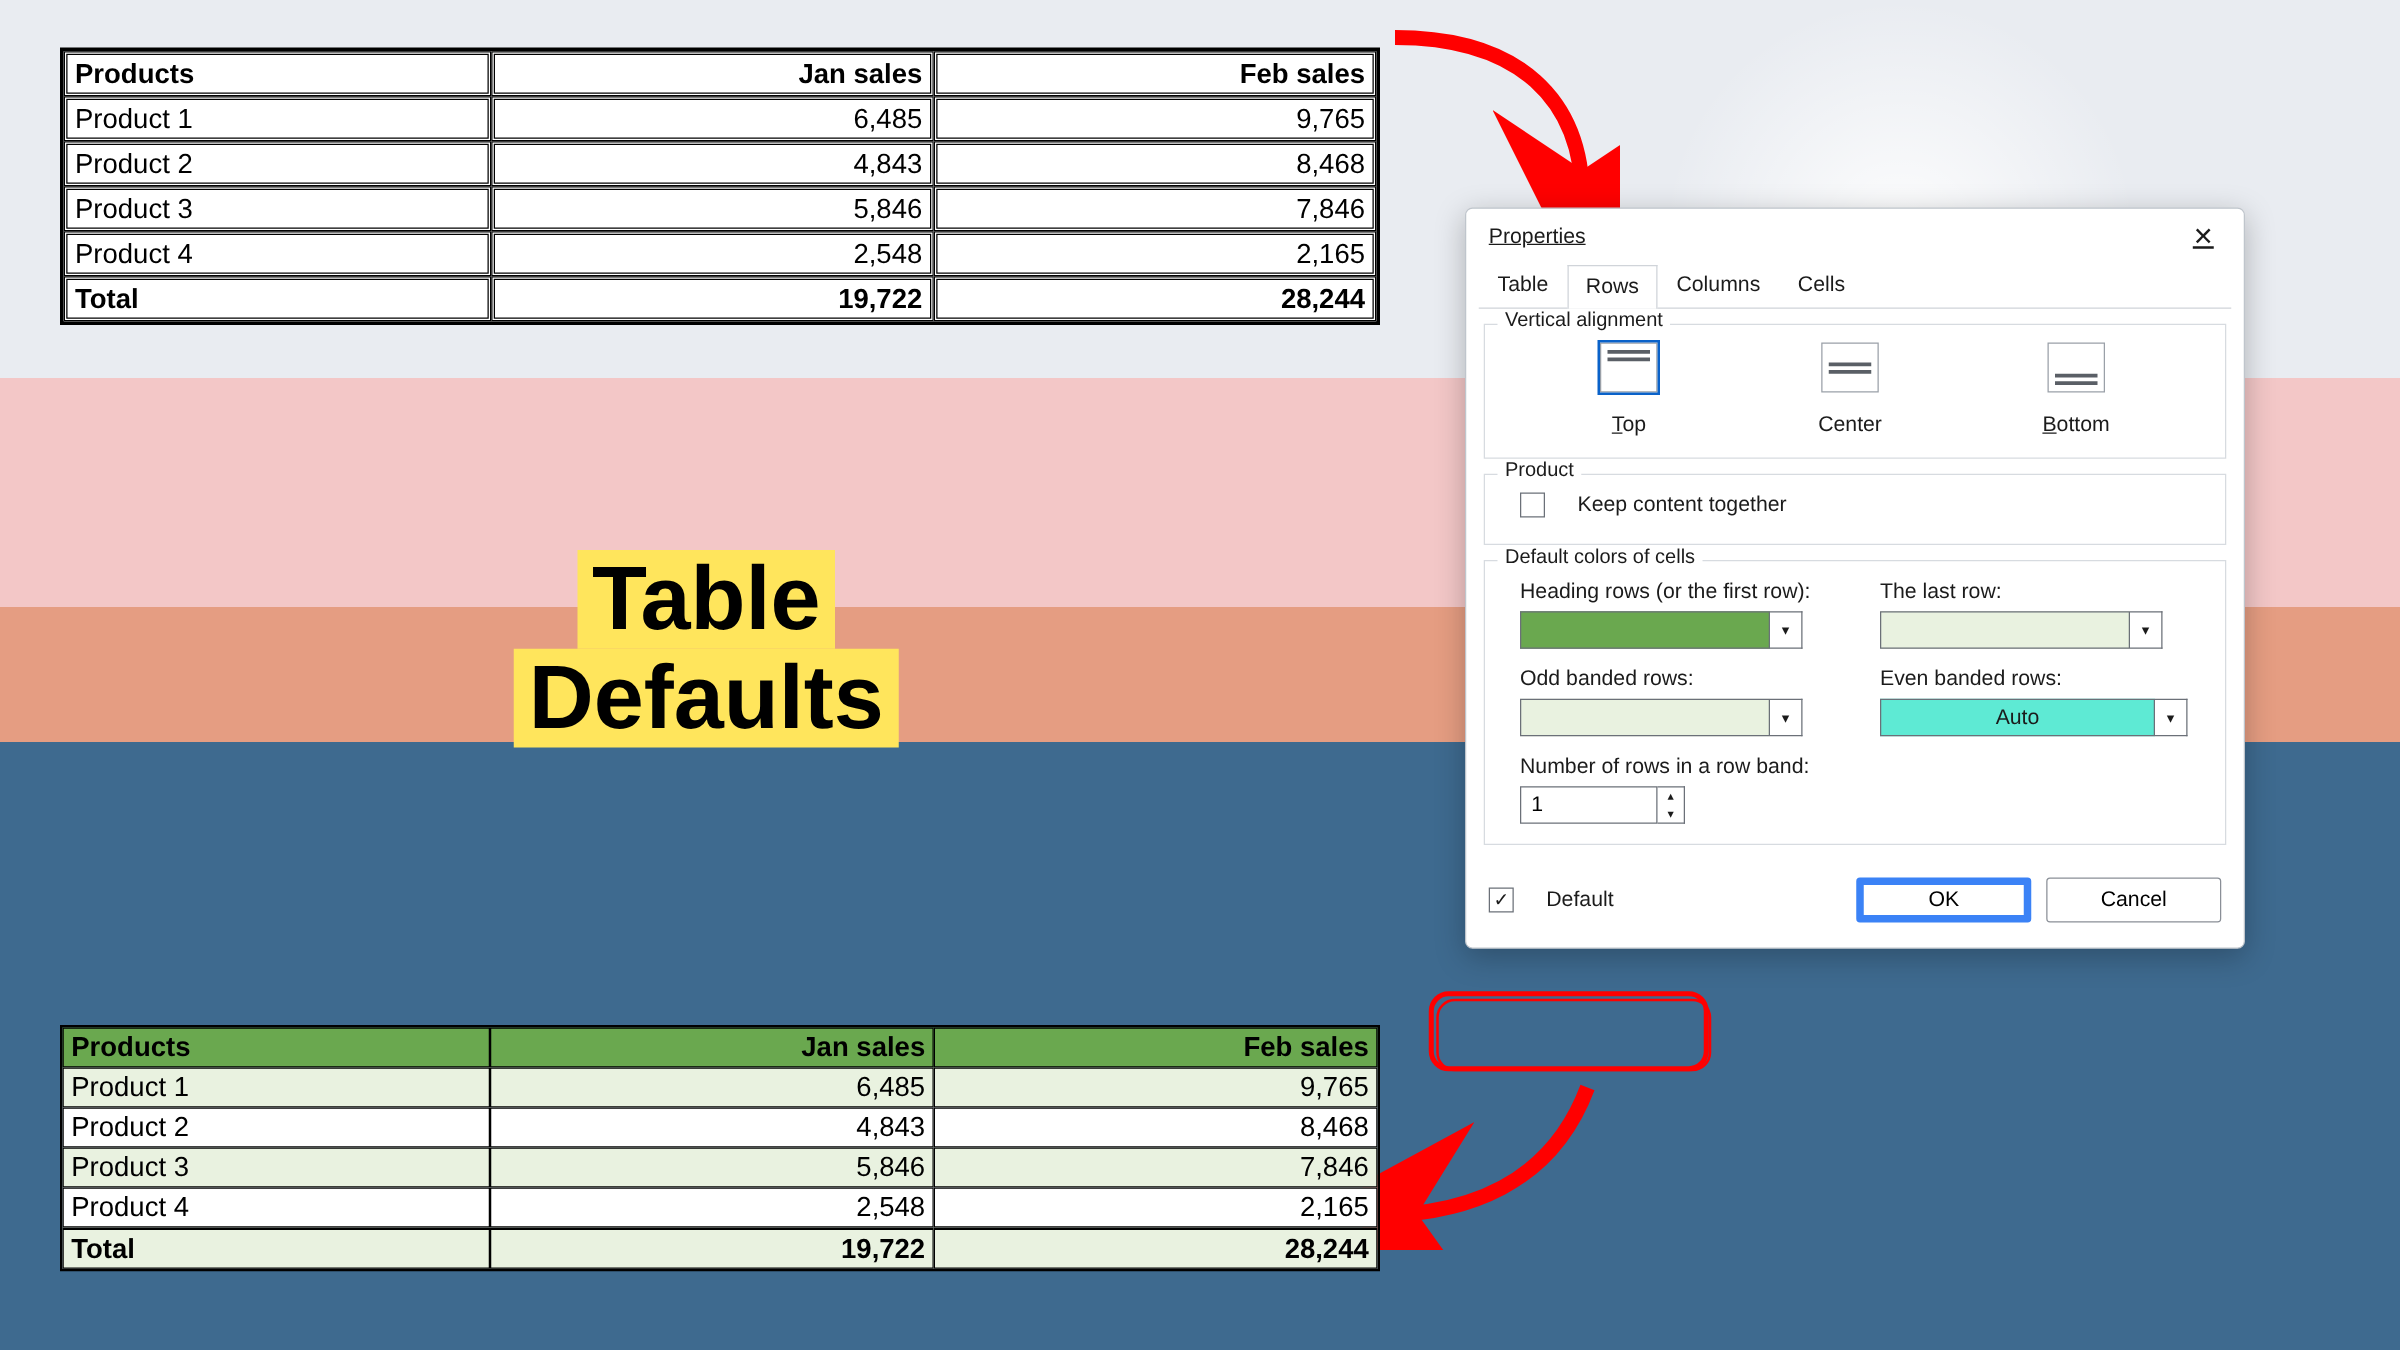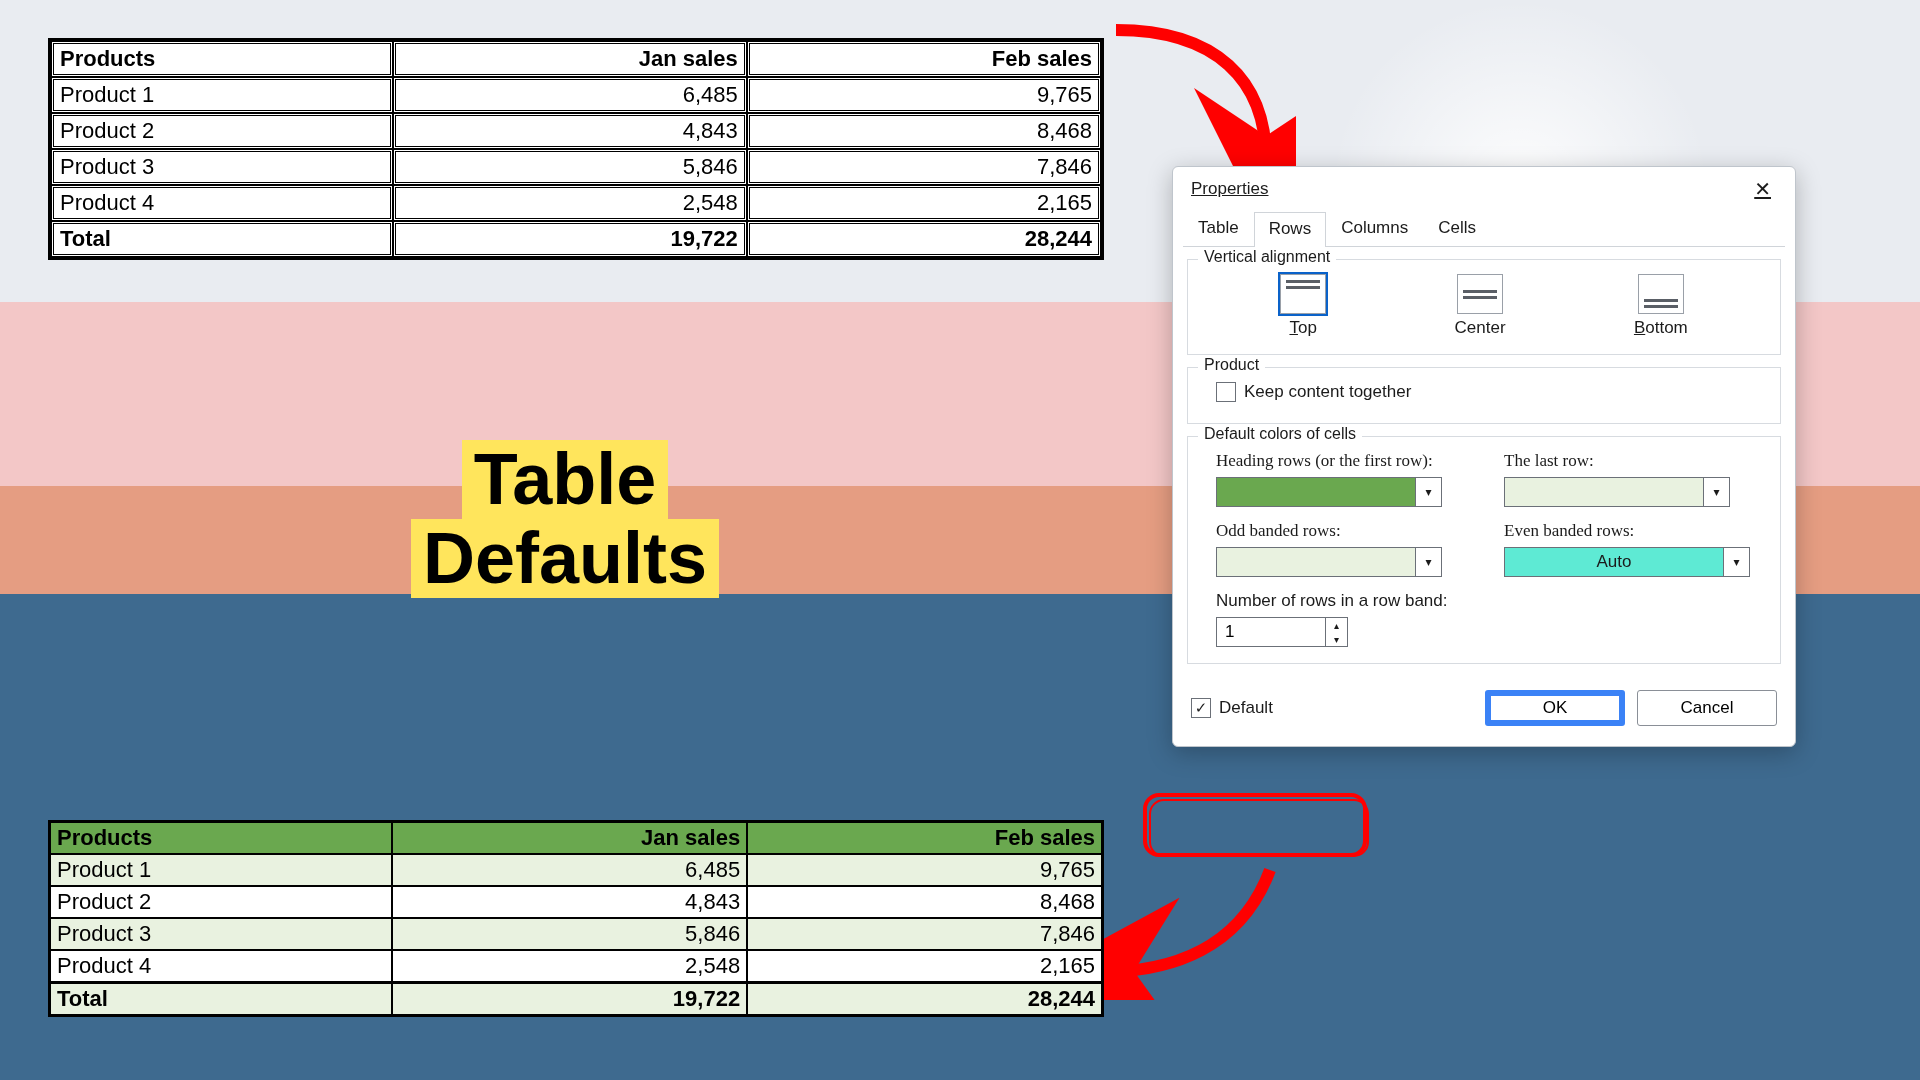--- a/index.html
+++ b/index.html
@@ -41,32 +41,32 @@
   
   .dlg { position:absolute; left:1172px; top:166px; width:624px; background:#fff; border:1px solid #bfc5cc; border-radius:6px; box-shadow:0 6px 24px rgba(0,0,0,.25); font-size:17px; color:#1b1b1b; }
   .titlebar { display:flex; align-items:center; justify-content:space-between; height:44px; padding:0 14px 0 18px;text-decoration:underline; }
   .titlebar .x { font-size:20px; padding:4px 10px; cursor:pointer; }
   .tabs { display:flex; gap:0; border-bottom:1px solid #d0d4d9; margin:0 10px; }
   .tab { padding:6px 14px 8px; border:1px solid transparent; border-bottom:none; cursor:pointer; }
   .tab.active { border-color:#d0d4d9; background:#fff; position:relative; top:1px; }
   .grp { border:1px solid #d7dbe0; margin:12px 14px; padding:14px 28px 16px; position:relative; }
   .grp > legend { position:absolute; top:-12px; left:10px; background:#fff; padding:0 6px; font-size:16px; }
   .valign-row { display:flex; justify-content:space-around; }
-  .va { display:flex; flex-direction:column; align-items:center; gap:4px; cursor:pointer; }
+  .va { display:flex; flex-direction:column; align-items:center; gap:16px; cursor:pointer; }
   .va .pic { width:46px; height:40px; border:1px solid #9aa0a8; display:flex; flex-direction:column; justify-content:flex-start; padding:5px; gap:3px; background:#fff; }
   .va.sel .pic { outline:2px solid #0a62c9; }
   .va .pic.center { justify-content:center; }
   .va .pic.bottom { justify-content:flex-end; }
   .va .pic i { display:block; height:3px; background:#5a5f66; }
   .va u { text-decoration:none; }
   .va u::first-letter { text-decoration:underline; }
-  .chk { display:inline-flex; align-items:center; gap:8px; cursor:pointer; }
+  .chk { display:inline-flex; align-items:center; gap:26px; cursor:pointer; }
   .chk .box { width:20px; height:20px; border:1px solid #6b7078; display:flex; align-items:center; justify-content:center; font-size:15px; color:#1b1b1b; }
   .color-grid { display:grid; grid-template-columns:1fr 1fr; column-gap:40px; row-gap:14px; }
-  .colorctl label { display:block; margin-bottom:6px;font-family:Liberation Serif, serif; }
+  .colorctl label { display:block; margin-bottom:6px; }
   .colorctl .swwrap { display:flex; }
   .colorctl .sw { width:200px; height:30px; border:1px solid #6b7078; }
   .colorctl .dd { width:26px; height:30px; border:1px solid #6b7078; border-left:none; display:flex; align-items:center; justify-content:center; font-size:12px; cursor:pointer; background:#fff; }
   .colorctl .auto { width:220px; height:30px; border:1px solid #6b7078; display:flex; align-items:center; justify-content:center; background:#5eead4; }
   .numfield label { display:block; margin-bottom:6px; }
   .numfield .spin { display:flex; }
   .numfield input { width:110px; height:30px; border:1px solid #6b7078; padding:0 8px; font-size:17px; }
   .numfield .arrows { width:22px; height:30px; border:1px solid #6b7078; border-left:none; display:flex; flex-direction:column; }
   .numfield .arrows span { flex:1; display:flex; align-items:center; justify-content:center; font-size:10px; cursor:pointer; }
   .dlg-footer { display:flex; align-items:center; justify-content:space-between; padding:14px 18px 20px; }

